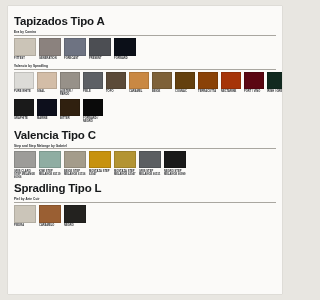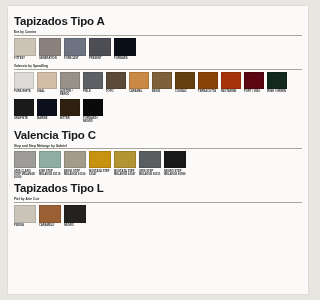--- a/index.html
+++ b/index.html
@@ -10,21 +10,21 @@
     width: 300px;
     height: 300px;
     background: #e8e6e1;
     font-family: "Liberation Sans", sans-serif;
     overflow: hidden;
   }
   #sheet {
     position: absolute;
     left: 8px;
     top: 6px;
-    width: 300px;
+    width: 274px;
     height: 288px;
     background: #fbfaf8;
     box-shadow: 0 0 1px rgba(0,0,0,0.25);
     overflow: hidden;
   }
   .section {
     padding: 0 6px;
   }
   .sec-title {
     font-size: 11.5px;
@@ -242,21 +242,21 @@
       <div class="swatch-cell">
         <div class="chip" style="background: rgb(25, 25, 25);"></div>
         <span class="chip-name">NEGRO STEP MELANGE 60999</span>
       </div>
     </div>
   </div>
 
   <div class="spacer-sm"></div>
 
   <div class="section">
-    <h1 class="sec-title">Tapizados Tipo L</h1>
+    <h1 class="sec-title">Spradling Tipo L</h1>
 
     <div class="sub-row">
       <span class="sub-label">Piel by Arte Cuir</span>
       <span class="rule"></span>
     </div>
     <div class="swatch-row grp-l">
       <div class="swatch-cell">
         <div class="chip" style="background: rgb(203, 197, 185);"></div>
         <span class="chip-name">PIEDRA</span>
       </div>

